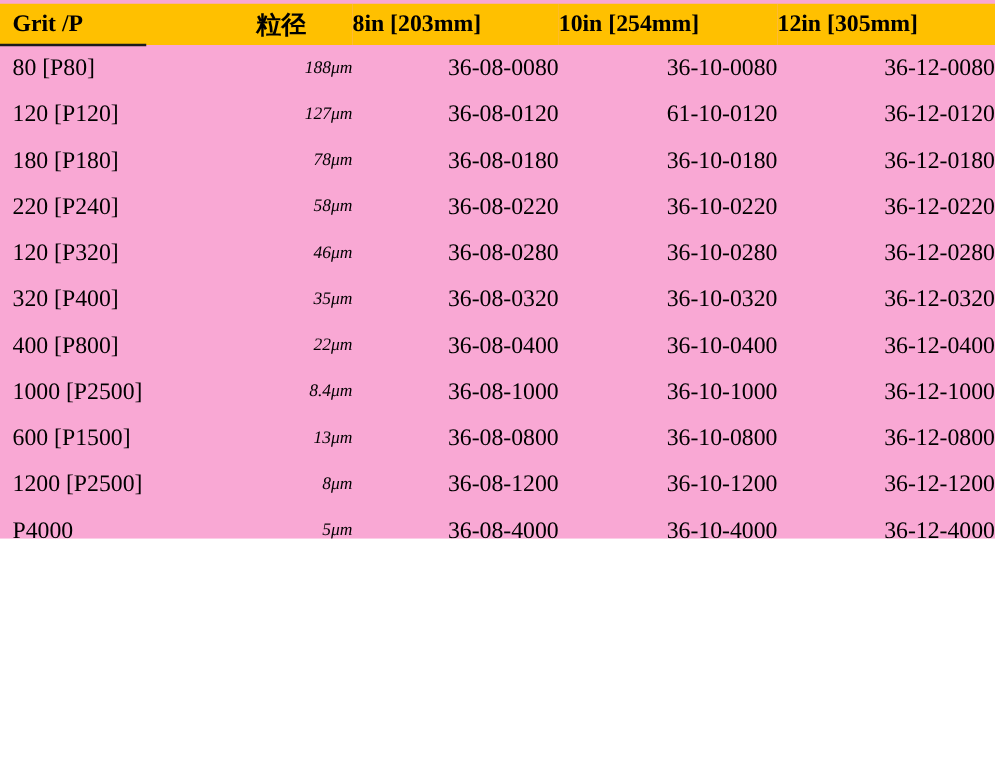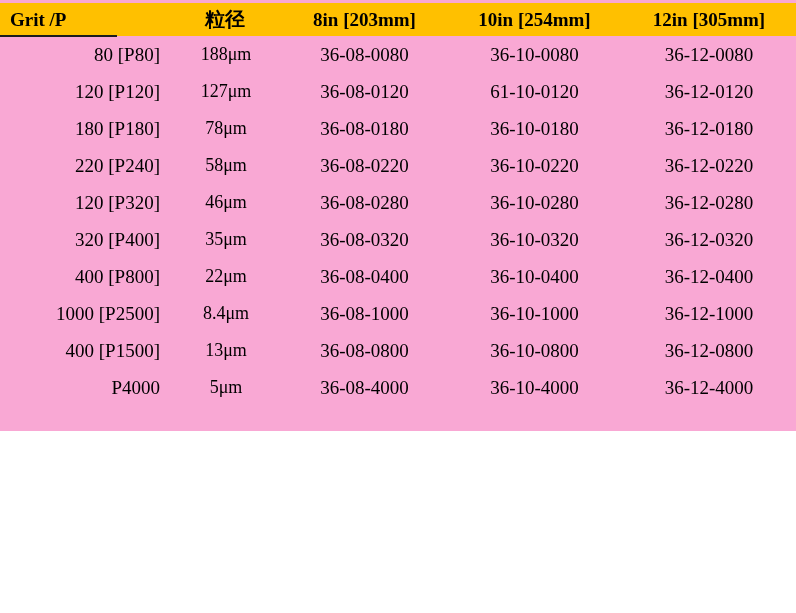--- a/index.html
+++ b/index.html
@@ -32,36 +32,36 @@
     background: #FFC000;
     height: 33px;
     font-weight: bold;
     font-size: 19px;
     padding: 0;
     vertical-align: middle;
     white-space: nowrap;
   }
   thead th.left { text-align: left; padding-left: 10px; }
   thead th.left2 { text-align: center; padding-left: 8px; }
-  thead th.center { text-align: center; }
+  thead th.center { text-align: left; }
   thead th.cjk {
     font-family: "Liberation Sans", "DejaVu Sans", sans-serif;
     font-size: 20px;
   }
 
   tbody td {
     height: 37px;
     font-size: 19px;
     padding: 0;
     vertical-align: middle;
     white-space: nowrap;
   }
-  tbody td.grit { text-align: right; padding-left: 10px; }
-  tbody td.size { text-align: center; padding-left: 10px; font-size: 18px; }
-  tbody td.part { text-align: center; }
+  tbody td.grit { text-align: left; padding-left: 10px; }
+  tbody td.size { text-align: right; padding-left: 10px; font-size: 14px; font-style: italic; }
+  tbody td.part { text-align: right; }
 
   .header-underline-fragment {
     position: absolute;
     left: 0;
     top: 35px;
     width: 117px;
     height: 2px;
     background: #1c1c1c;
   }
 </style>
@@ -137,25 +137,32 @@
         <td class="part">36-12-0400</td>
       </tr>
       <tr>
         <td class="grit">1000 [P2500]</td>
         <td class="size">8.4μm</td>
         <td class="part">36-08-1000</td>
         <td class="part">36-10-1000</td>
         <td class="part">36-12-1000</td>
       </tr>
       <tr>
-        <td class="grit">400 [P1500]</td>
+        <td class="grit">600 [P1500]</td>
         <td class="size">13μm</td>
         <td class="part">36-08-0800</td>
         <td class="part">36-10-0800</td>
         <td class="part">36-12-0800</td>
+      </tr>
+      <tr>
+        <td class="grit">1200 [P2500]</td>
+        <td class="size">8μm</td>
+        <td class="part">36-08-1200</td>
+        <td class="part">36-10-1200</td>
+        <td class="part">36-12-1200</td>
       </tr>
       <tr>
         <td class="grit">P4000</td>
         <td class="size">5μm</td>
         <td class="part">36-08-4000</td>
         <td class="part">36-10-4000</td>
         <td class="part">36-12-4000</td>
       </tr>
     </tbody>
   </table>

